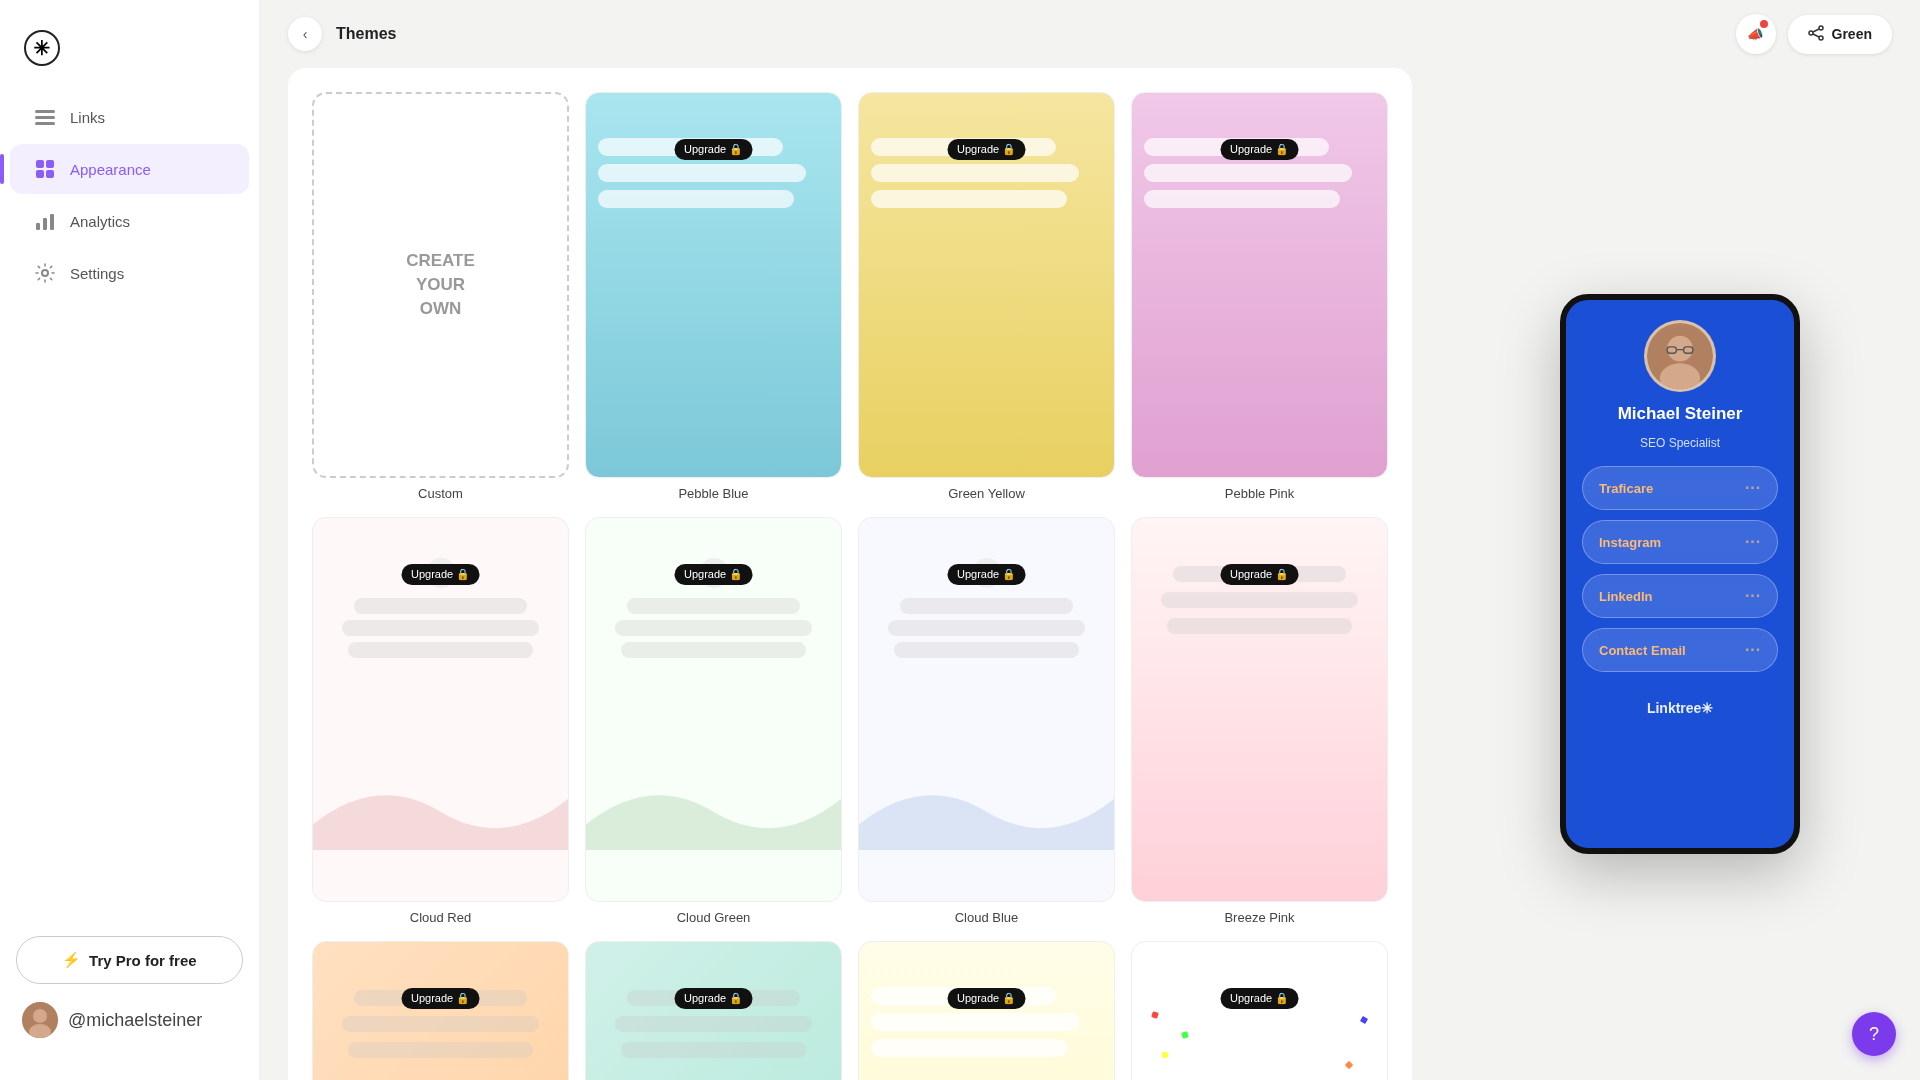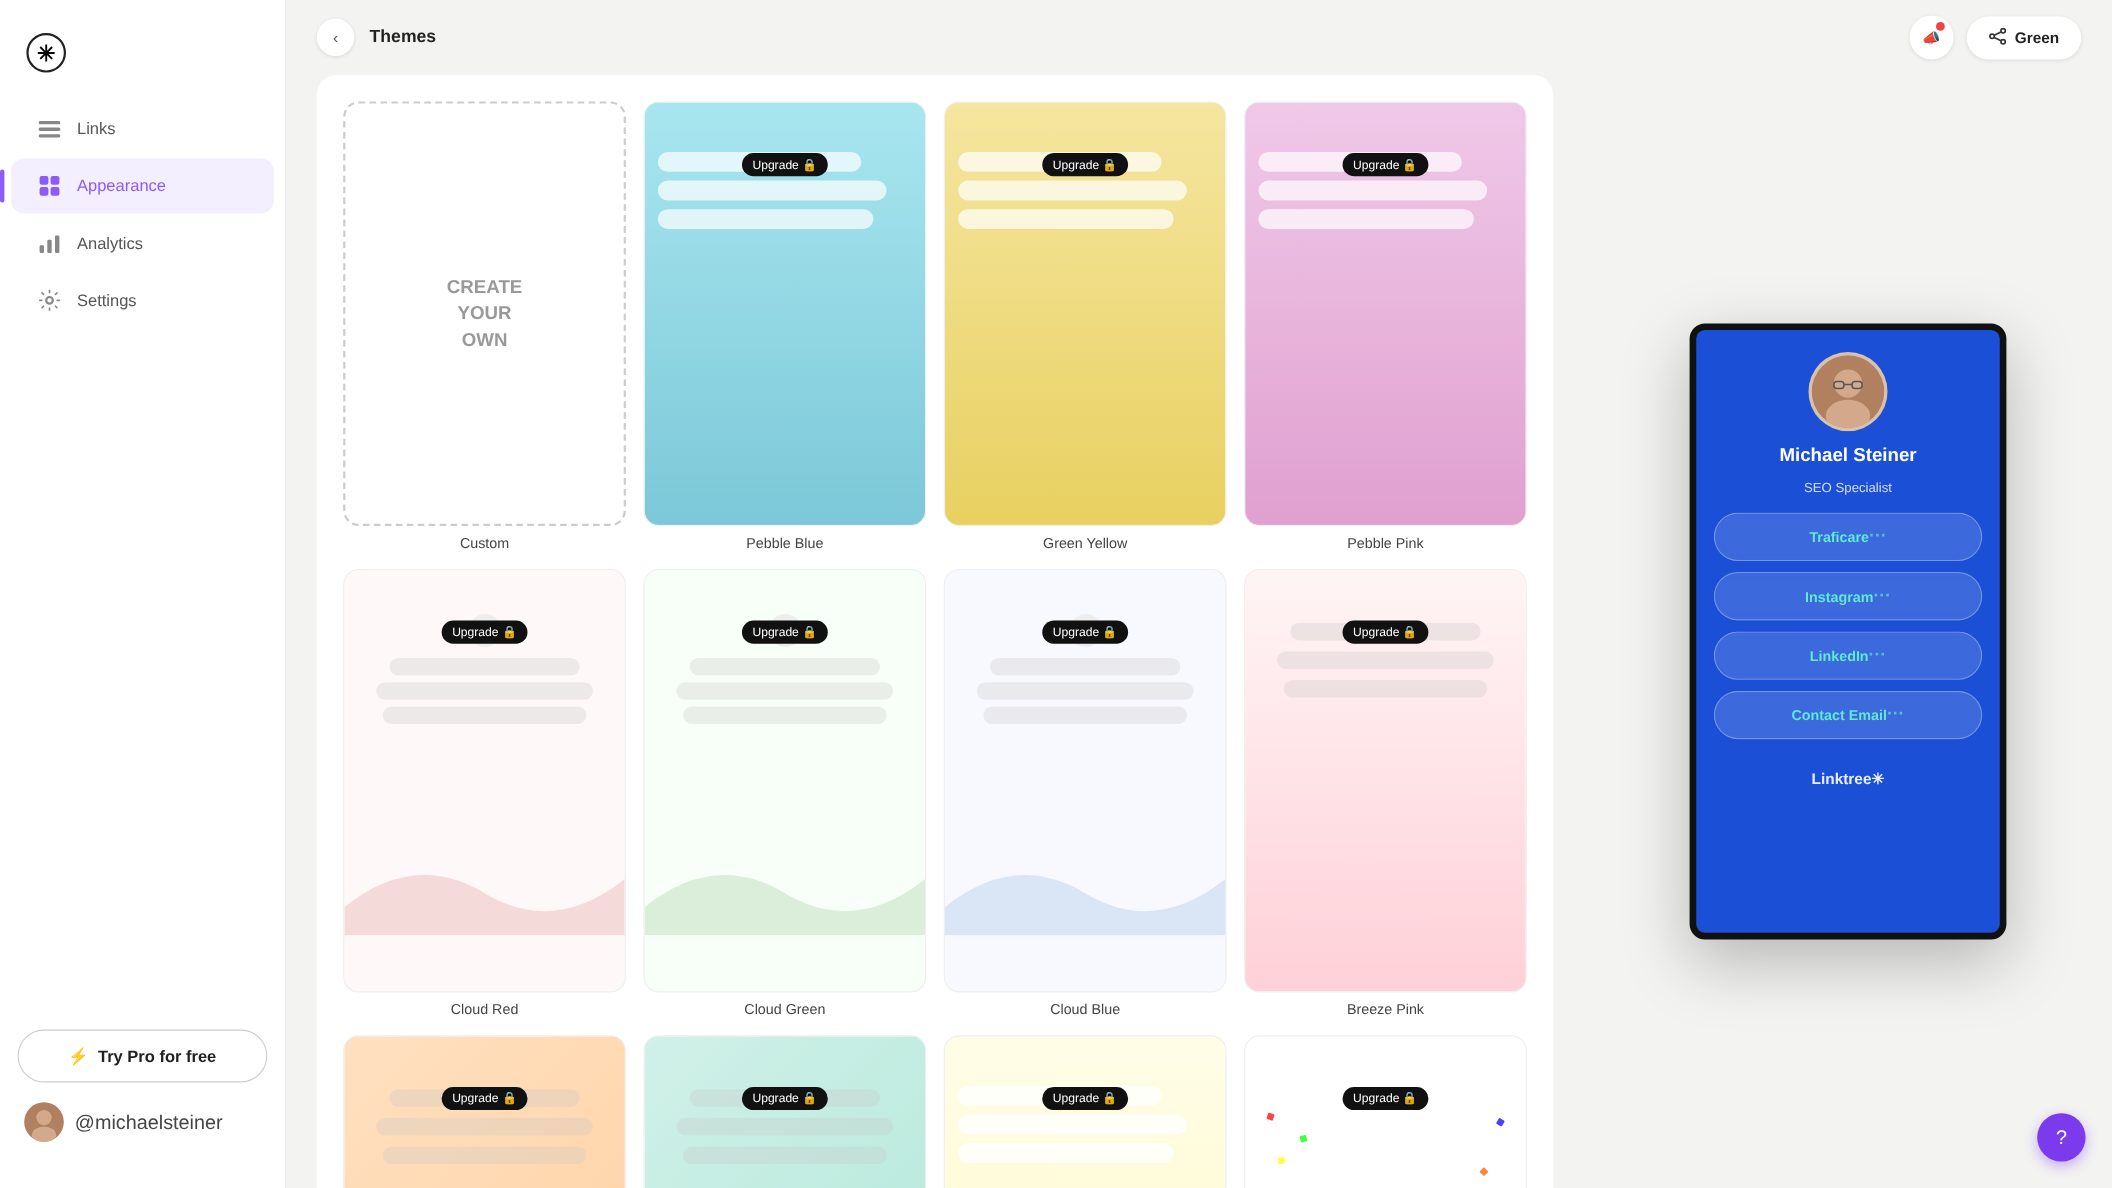--- a/index.html
+++ b/index.html
@@ -135,37 +135,37 @@
 
     
     .confetti-theme { background: #fff; }
 
     
     .phone-panel {
       width: 480px; min-width: 480px; display: flex; align-items: center; justify-content: center;
       padding: 20px;
     }
     .phone-wrapper {
-      width: 288px; background: #1a4fd6; border-radius: 14px; padding: 20px 16px;
+      width: 240px; background: #1a4fd6; border-radius: 28px; padding: 20px 16px;
       box-shadow: 0 20px 60px rgba(0,0,0,0.25); position: relative; overflow: hidden;
       border: 6px solid #111; min-height: 560px;
     }
     .phone-inner { display: flex; flex-direction: column; align-items: center; gap: 12px; }
     .profile-avatar-phone {
       width: 72px; height: 72px; border-radius: 50%; background: #c8a888;
       overflow: hidden; display: flex; align-items: center; justify-content: center;
       border: 3px solid rgba(255,255,255,0.3);
     }
     .profile-name { color: #fff; font-size: 17px; font-weight: 700; }
     .profile-subtitle { color: rgba(255,255,255,0.8); font-size: 12px; }
     .phone-links { display: flex; flex-direction: column; gap: 10px; width: 100%; margin-top: 4px; }
     .phone-link-btn {
       background: rgba(255,255,255,0.15); border: 1.5px solid rgba(255,255,255,0.3);
       border-radius: 50px; padding: 12px 16px; display: flex; align-items: center;
-      justify-content: center; color: #5eead4; font-size: 13px; font-weight: 600;
+      justify-content: space-between; color: #fdba74; font-size: 13px; font-weight: 600;
       backdrop-filter: blur(4px);
     }
     .phone-link-dots { font-size: 16px; opacity: 0.7; }
     .phone-footer { margin-top: 16px; color: rgba(255,255,255,0.9); font-size: 14px; font-weight: 700; }
 
     
     .help-btn {
       position: fixed; bottom: 24px; right: 24px; width: 44px; height: 44px;
       background: #7c3aed; border-radius: 50%; display: flex; align-items: center;
       justify-content: center; color: #fff; font-size: 18px; cursor: pointer;

